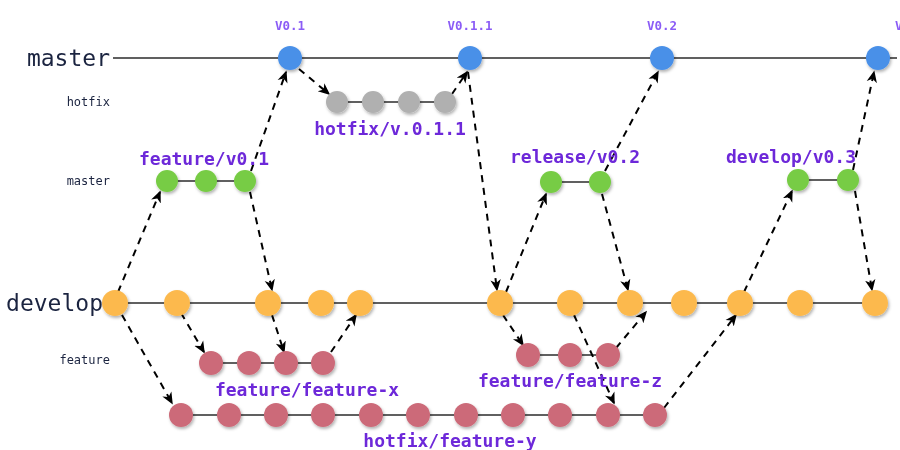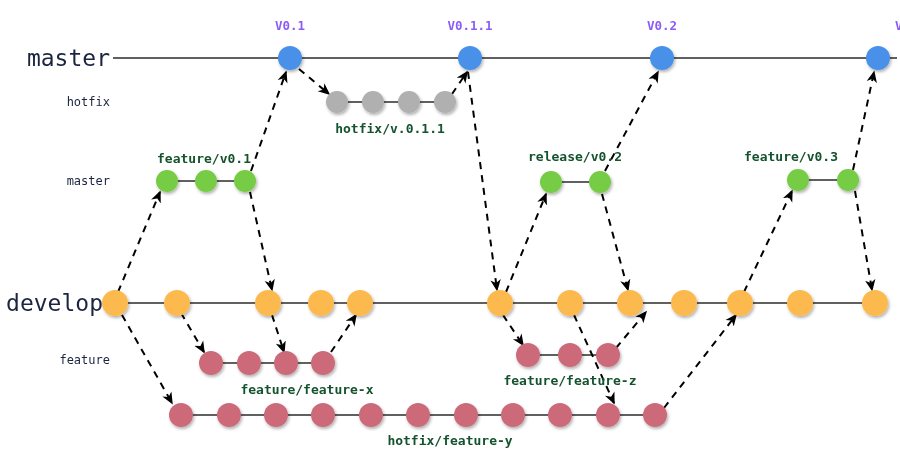--- a/index.html
+++ b/index.html
@@ -33,23 +33,23 @@
   }
   .lane-label.big {
     font-size: 23px;
   }
   .lane-label.small {
     font-size: 12px;
     font-weight: normal;
   }
   .branch-caption {
     position: absolute;
-    color: #14532d;
+    color: #6d28d9;
     font-family: "DejaVu Sans Mono", "Liberation Mono", monospace;
-    font-size: 13px;
+    font-size: 18px;
     font-weight: bold;
     white-space: nowrap;
     transform: translate(-50%, -50%);
   }
   .tag-label {
     position: absolute;
     color: #8b5cf6;
     font-family: "DejaVu Sans Mono", "Liberation Mono", monospace;
     font-size: 12.5px;
     font-weight: bold;
@@ -157,21 +157,21 @@
       <div class="lane-label big" style="left: 110px; top: 58px;">master</div>
       <div class="lane-label small" style="left: 110px; top: 102px;">hotfix</div>
       <div class="lane-label small" style="left: 110px; top: 181px;">master</div>
       <div class="lane-label big" style="left: 103px; top: 303px;">develop</div>
       <div class="lane-label small" style="left: 110px; top: 360px;">feature</div>
     </div>
   <div id="branch-captions">
       <div class="branch-caption" style="left: 390px; top: 128px;">hotfix/v.0.1.1</div>
       <div class="branch-caption" style="left: 204px; top: 158px;">feature/v0.1</div>
       <div class="branch-caption" style="left: 575px; top: 156px;">release/v0.2</div>
-      <div class="branch-caption" style="left: 791px; top: 156px;">feature/v0.3</div>
+      <div class="branch-caption" style="left: 791px; top: 156px;">develop/v0.3</div>
       <div class="branch-caption" style="left: 275px; top: 389px; margin-left: 32px;">feature/feature-x</div>
       <div class="branch-caption" style="left: 570px; top: 380px;">feature/feature-z</div>
       <div class="branch-caption" style="left: 450px; top: 440px;">hotfix/feature-y</div>
     </div>
   <div id="tag-labels">
       <div class="tag-label" style="left: 290px; top: 25px;">V0.1</div>
       <div class="tag-label" style="left: 470px; top: 25px;">V0.1.1</div>
       <div class="tag-label" style="left: 662px; top: 25px;">V0.2</div>
       <div class="tag-label" style="left: 910px; top: 25px;">V0.3</div>
     </div>

